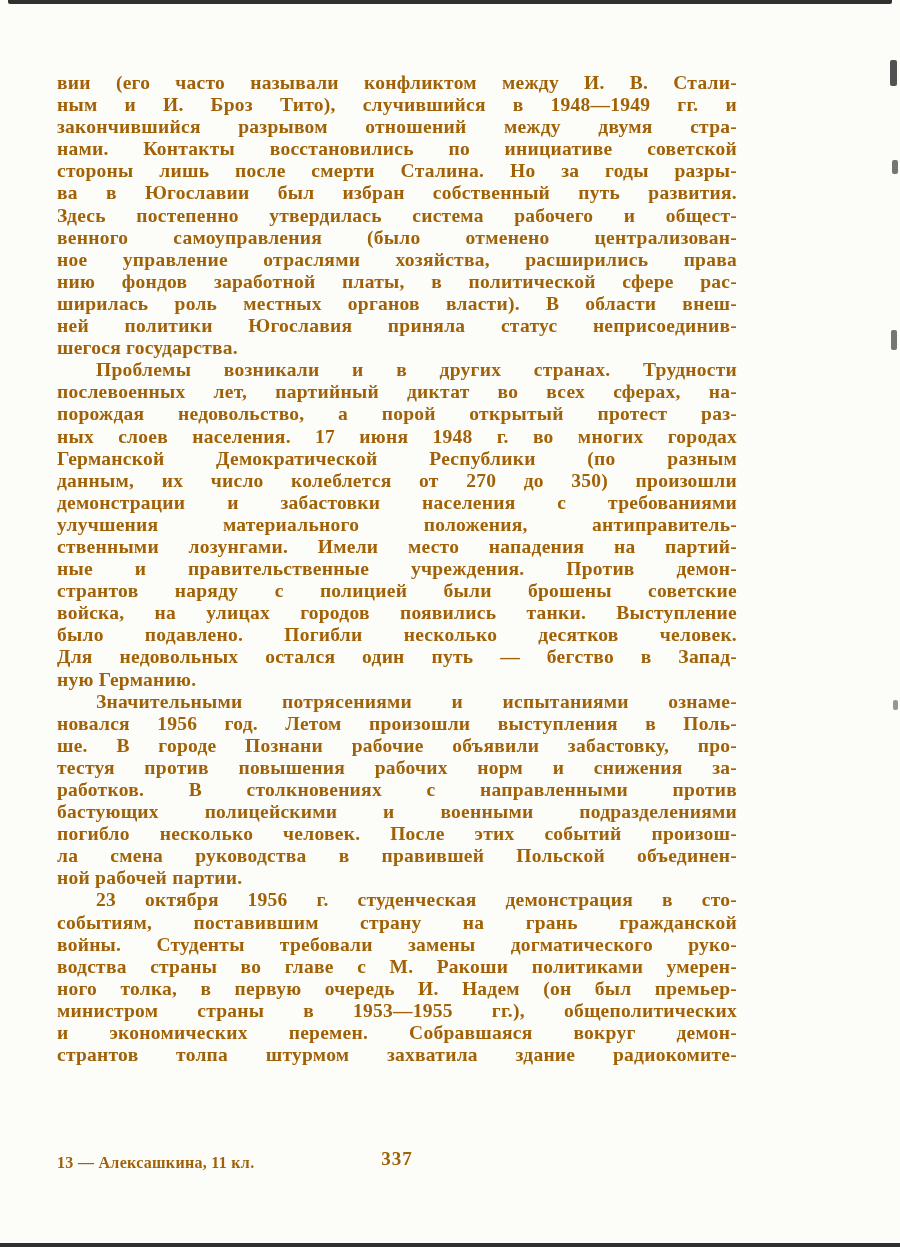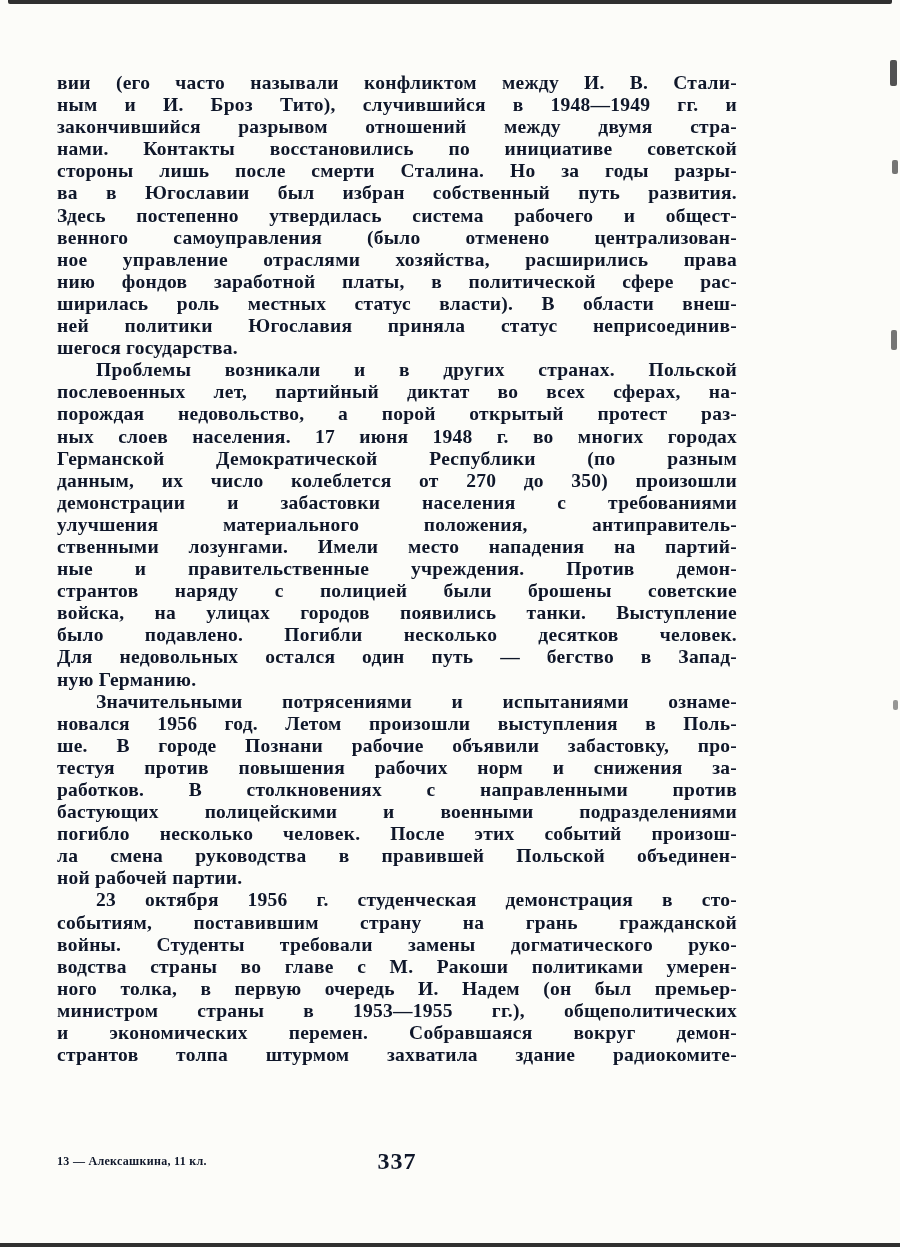--- a/index.html
+++ b/index.html
@@ -53,65 +53,65 @@
     position: absolute;
     left: 57px;
     top: 1148px;
     width: 680px;
     height: 28px;
   }
   .sig {
     position: absolute;
     left: 0;
     top: 6px;
-    font-size: 12px;
+    font-size: 16px;
     font-weight: 600;
     letter-spacing: 0.3px;
   }
   .pageno {
     position: absolute;
     left: 0;
     width: 100%;
     top: 0;
     text-align: center;
-    font-size: 24px;
+    font-size: 19px;
     font-weight: 700;
     letter-spacing: 1px;
   }
 </style>
 </head>
 <body>
 
-<div class="page" style="background: rgb(252, 252, 249); color: #0f172a;">
+<div class="page" style="background: rgb(252, 252, 249); color: #a16207;">
 
   <div class="artifact top-edge"></div>
   <div class="artifact bottom-edge"></div>
   <div class="artifact speck-1"></div>
   <div class="artifact speck-2"></div>
   <div class="artifact speck-3"></div>
   <div class="artifact speck-4"></div>
 
   <main id="paragraphs" class="text-block">
       <div class="paragraph">
         <div class="line just">вии (его часто называли конфликтом между И. В. Стали-</div>
         <div class="line just">ным и И. Броз Тито), случившийся в 1948—1949 гг. и</div>
         <div class="line just">закончившийся разрывом отношений между двумя стра-</div>
         <div class="line just">нами. Контакты восстановились по инициативе советской</div>
         <div class="line just">стороны лишь после смерти Сталина. Но за годы разры-</div>
         <div class="line just">ва в Югославии был избран собственный путь развития.</div>
         <div class="line just">Здесь постепенно утвердилась система рабочего и общест-</div>
         <div class="line just">венного самоуправления (было отменено централизован-</div>
         <div class="line just">ное управление отраслями хозяйства, расширились права</div>
         <div class="line just">нию фондов заработной платы, в политической сфере рас-</div>
-        <div class="line just">ширилась роль местных статус власти). В области внеш-</div>
+        <div class="line just">ширилась роль местных органов власти). В области внеш-</div>
         <div class="line just">ней политики Югославия приняла статус неприсоединив-</div>
         <div class="line">шегося государства.</div>
       </div>
       <div class="paragraph">
-        <div class="line indent just">Проблемы возникали и в других странах. Польской</div>
+        <div class="line indent just">Проблемы возникали и в других странах. Трудности</div>
         <div class="line just">послевоенных лет, партийный диктат во всех сферах, на-</div>
         <div class="line just">порождая недовольство, а порой открытый протест раз-</div>
         <div class="line just">ных слоев населения. 17 июня 1948 г. во многих городах</div>
         <div class="line just">Германской Демократической Республики (по разным</div>
         <div class="line just">данным, их число колеблется от 270 до 350) произошли</div>
         <div class="line just">демонстрации и забастовки населения с требованиями</div>
         <div class="line just">улучшения материального положения, антиправитель-</div>
         <div class="line just">ственными лозунгами. Имели место нападения на партий-</div>
         <div class="line just">ные и правительственные учреждения. Против демон-</div>
         <div class="line just">странтов наряду с полицией были брошены советские</div>

